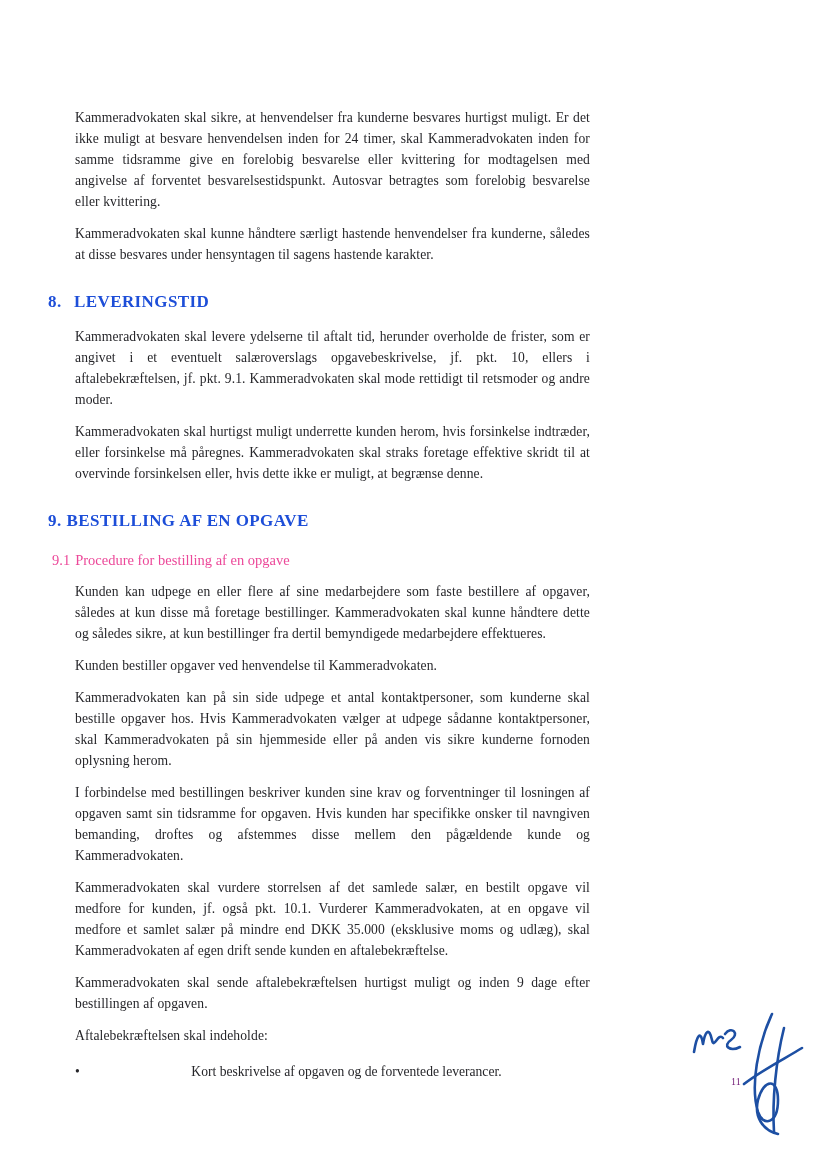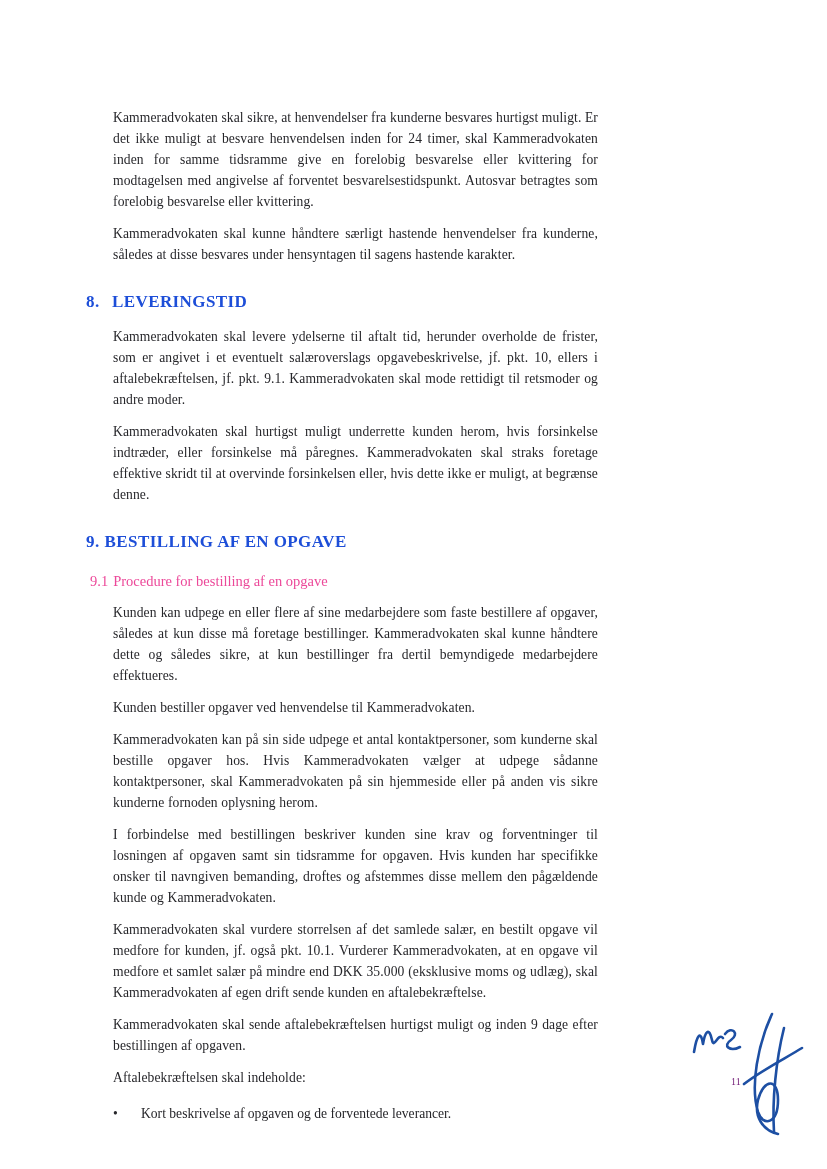--- a/index.html
+++ b/index.html
@@ -13,23 +13,23 @@
     height: 1169px;
     margin: 0 auto;
     background: #ffffff;
     font-family: "Liberation Serif", "DejaVu Serif", serif;
     color: #26262a;
     overflow: hidden;
   }
   .content {
     position: absolute;
     top: 0;
-    left: 8px;
+    left: 0;
     width: 672px;
-    padding: 107px 82px 0 78px;
+    padding: 107px 82px 0 48px;
     box-sizing: border-box;
   }
   p.body {
     font-size: 13.6px;
     line-height: 21px;
     margin: 0 0 11px 27px;
     text-align: justify;
     letter-spacing: 0.1px;
   }
   h2.section {
@@ -61,21 +61,21 @@
     margin: 15px 0 11px 27px;
     font-size: 13.6px;
     line-height: 21px;
   }
   .bullet-glyph {
     width: 28px;
     flex: 0 0 28px;
   }
   .bullet-text {
     flex: 1;
-    text-align: left;
+    text-align: center;
   }
   .signature-wrap {
     position: absolute;
     left: 688px;
     top: 1008px;
     width: 125px;
     height: 140px;
     pointer-events: none;
   }
   .page-number {

